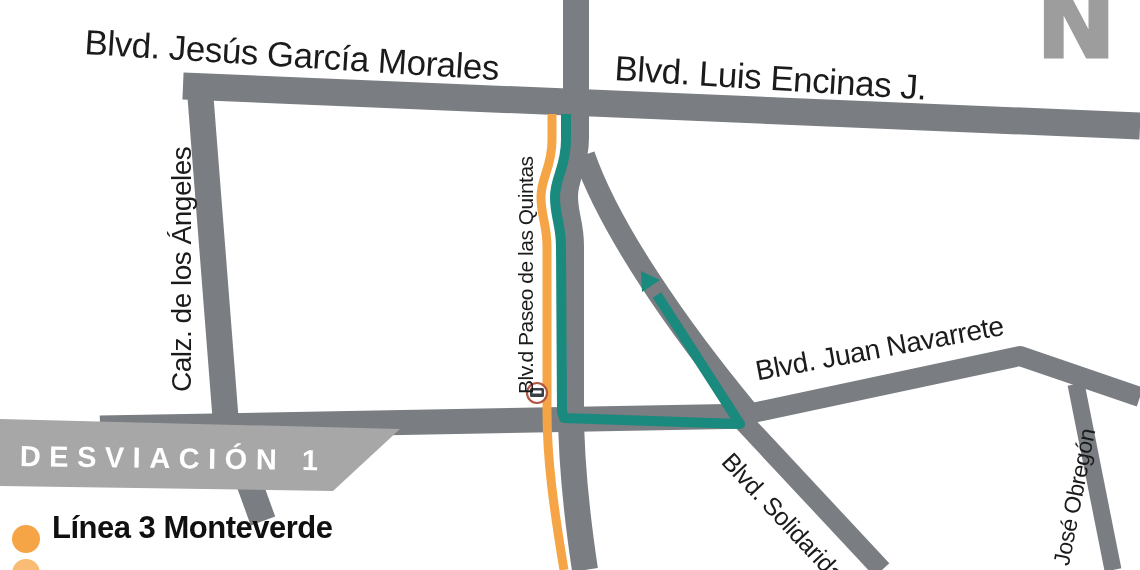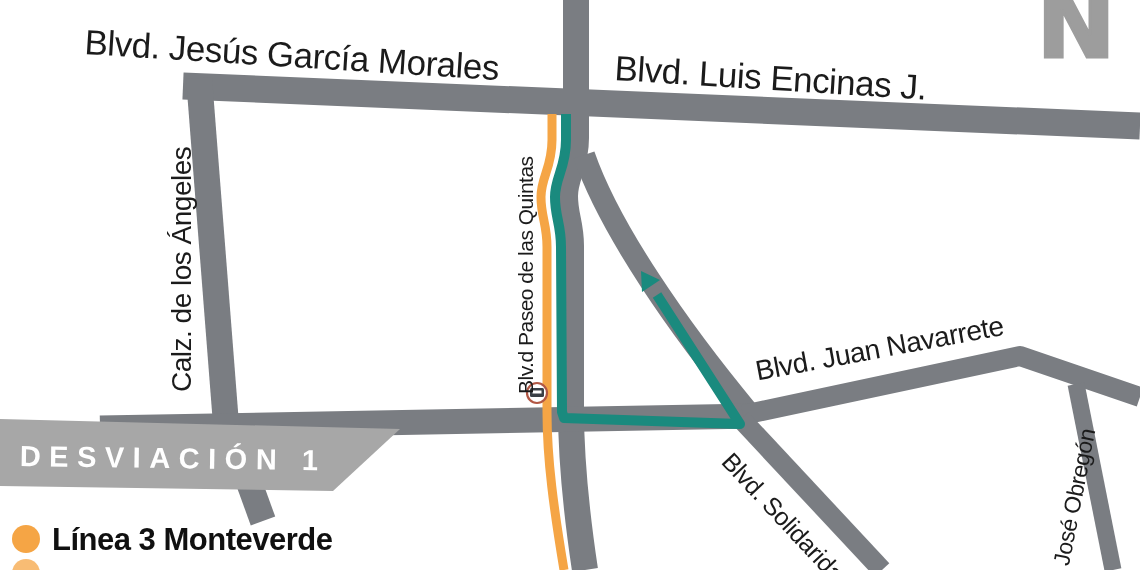--- a/index.html
+++ b/index.html
@@ -17,21 +17,21 @@
   .lbl-angeles{left:166px;top:392px;font-size:28px;transform:rotate(-90deg);}
   .lbl-quintas{left:514px;top:394px;font-size:21px;transform:rotate(-90deg);}
   .lbl-navarrete{left:753px;top:356px;font-size:28px;transform:rotate(-10.5deg);}
   .lbl-solidaridad{left:737px;top:447px;font-size:25px;transform:rotate(47deg);}
   .lbl-obregon{left:1046px;top:574px;font-size:23px;transform:rotate(-79deg);}
   .banner-text{
     position:absolute;left:20px;top:440px;color:#ffffff;font-size:29px;font-weight:bold;
     letter-spacing:8.5px;white-space:nowrap;transform:rotate(0.8deg);transform-origin:0 0;
   }
   .legend-row1-label{
-    position:absolute;left:52px;top:522px;font-size:31px;font-weight:bold;color:#101010;
+    position:absolute;left:52px;top:510px;font-size:31px;font-weight:bold;color:#101010;
     white-space:nowrap;letter-spacing:-0.5px;
   }
   .legend-dot{position:absolute;}
   .dot1{left:12px;top:525px;}
   .dot2{left:12px;top:559px;}
 </style>
 </head>
 <body>
 
 <div id="stage">

